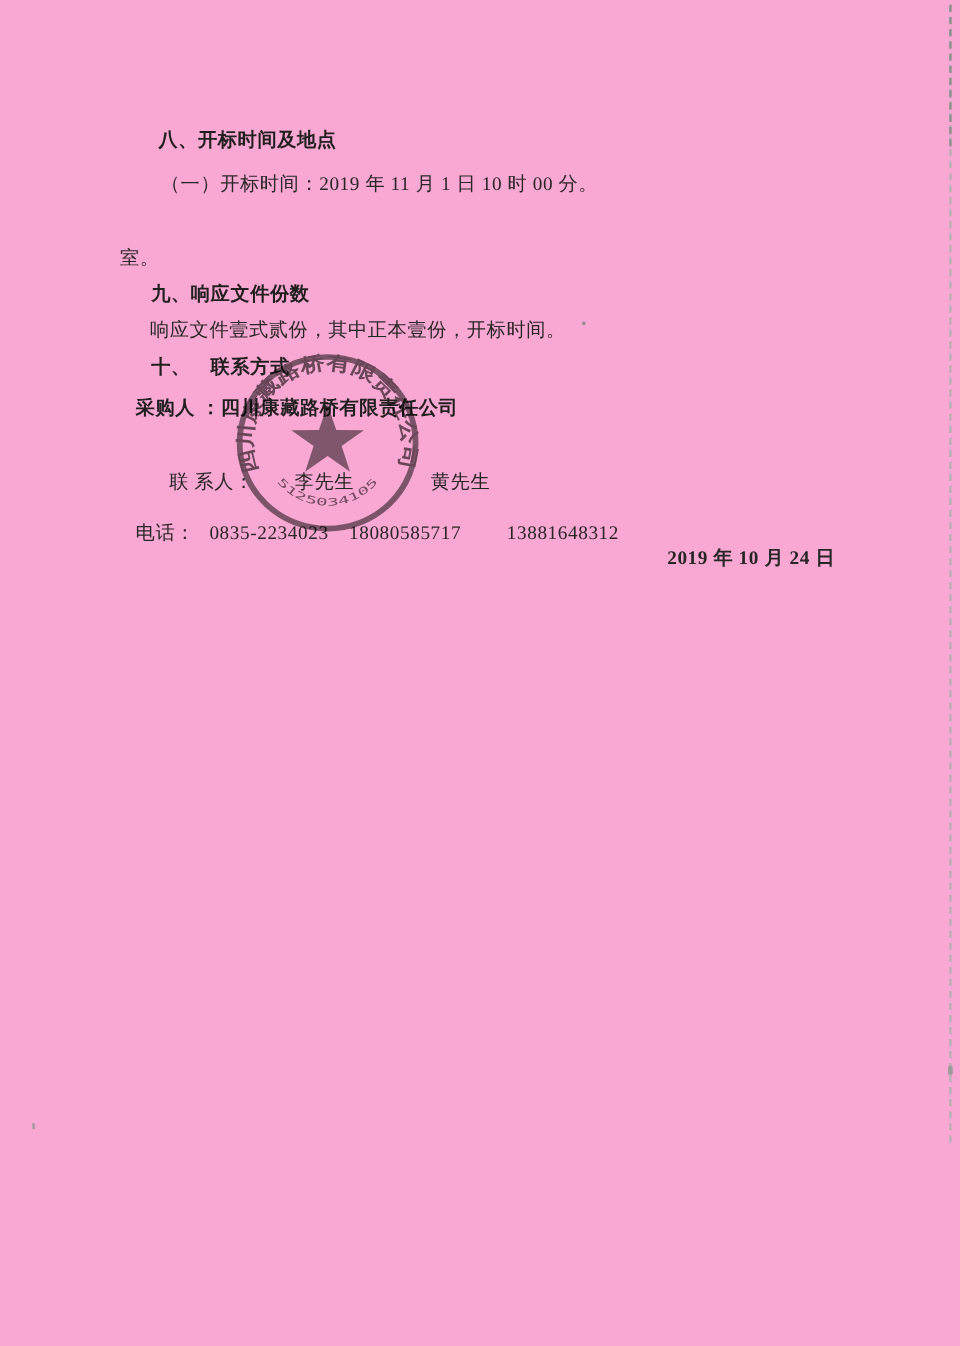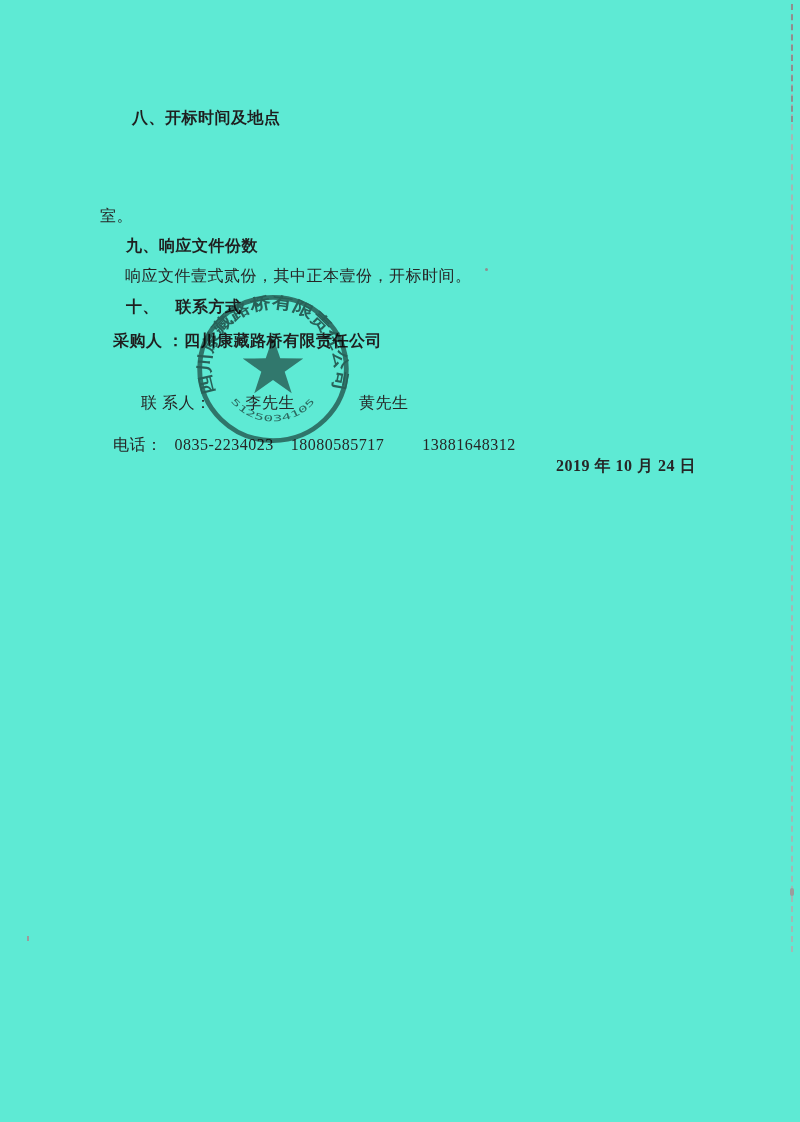--- a/index.html
+++ b/index.html
@@ -2,21 +2,21 @@
 <html><head>
 <meta charset="utf-8">
 <style>
   * { margin: 0; padding: 0; box-sizing: border-box; }
   html, body { background: #9a9a9a; }
   .page {
     position: relative;
     width: 800px;
     height: 1122px;
     margin: 0 auto;
-    background: #5eead4;
+    background: #f9a8d4;
     overflow: hidden;
     font-family: "Liberation Serif", "DejaVu Serif", serif;
     color: #262626;
   }
   .line {
     position: absolute;
     white-space: nowrap;
     font-size: 16px;
     line-height: 20px;
     letter-spacing: 0.5px;
@@ -85,20 +85,21 @@
     height: 5px;
     background: #9c9c9c;
   }
 </style>
 </head>
 <body>
 
 <div class="page">
 
   <div class="line hd" style="left:132px; top:108px;">八、开标时间及地点</div>
+  <div class="line" style="left:134px; top:144px;">（一）开标时间：2019 年 11 月 1 日 10 时 00 分。</div>
   <div class="line" style="left:100px; top:206px;">室。</div>
 
   <div class="line hd" style="left:126px; top:236px;">九、响应文件份数</div>
   <div class="line" style="left:125px; top:266px;">响应文件壹式贰份，其中正本壹份，开标时间。</div>
 
   <div class="line hd" style="left:126px; top:297px;">十、　联系方式</div>
 
   <div class="line bold-row" style="left:113px; top:331px;">
     <span class="contact-label">采购人 ：</span><span>四川康藏路桥有限责任公司</span>
   </div>

